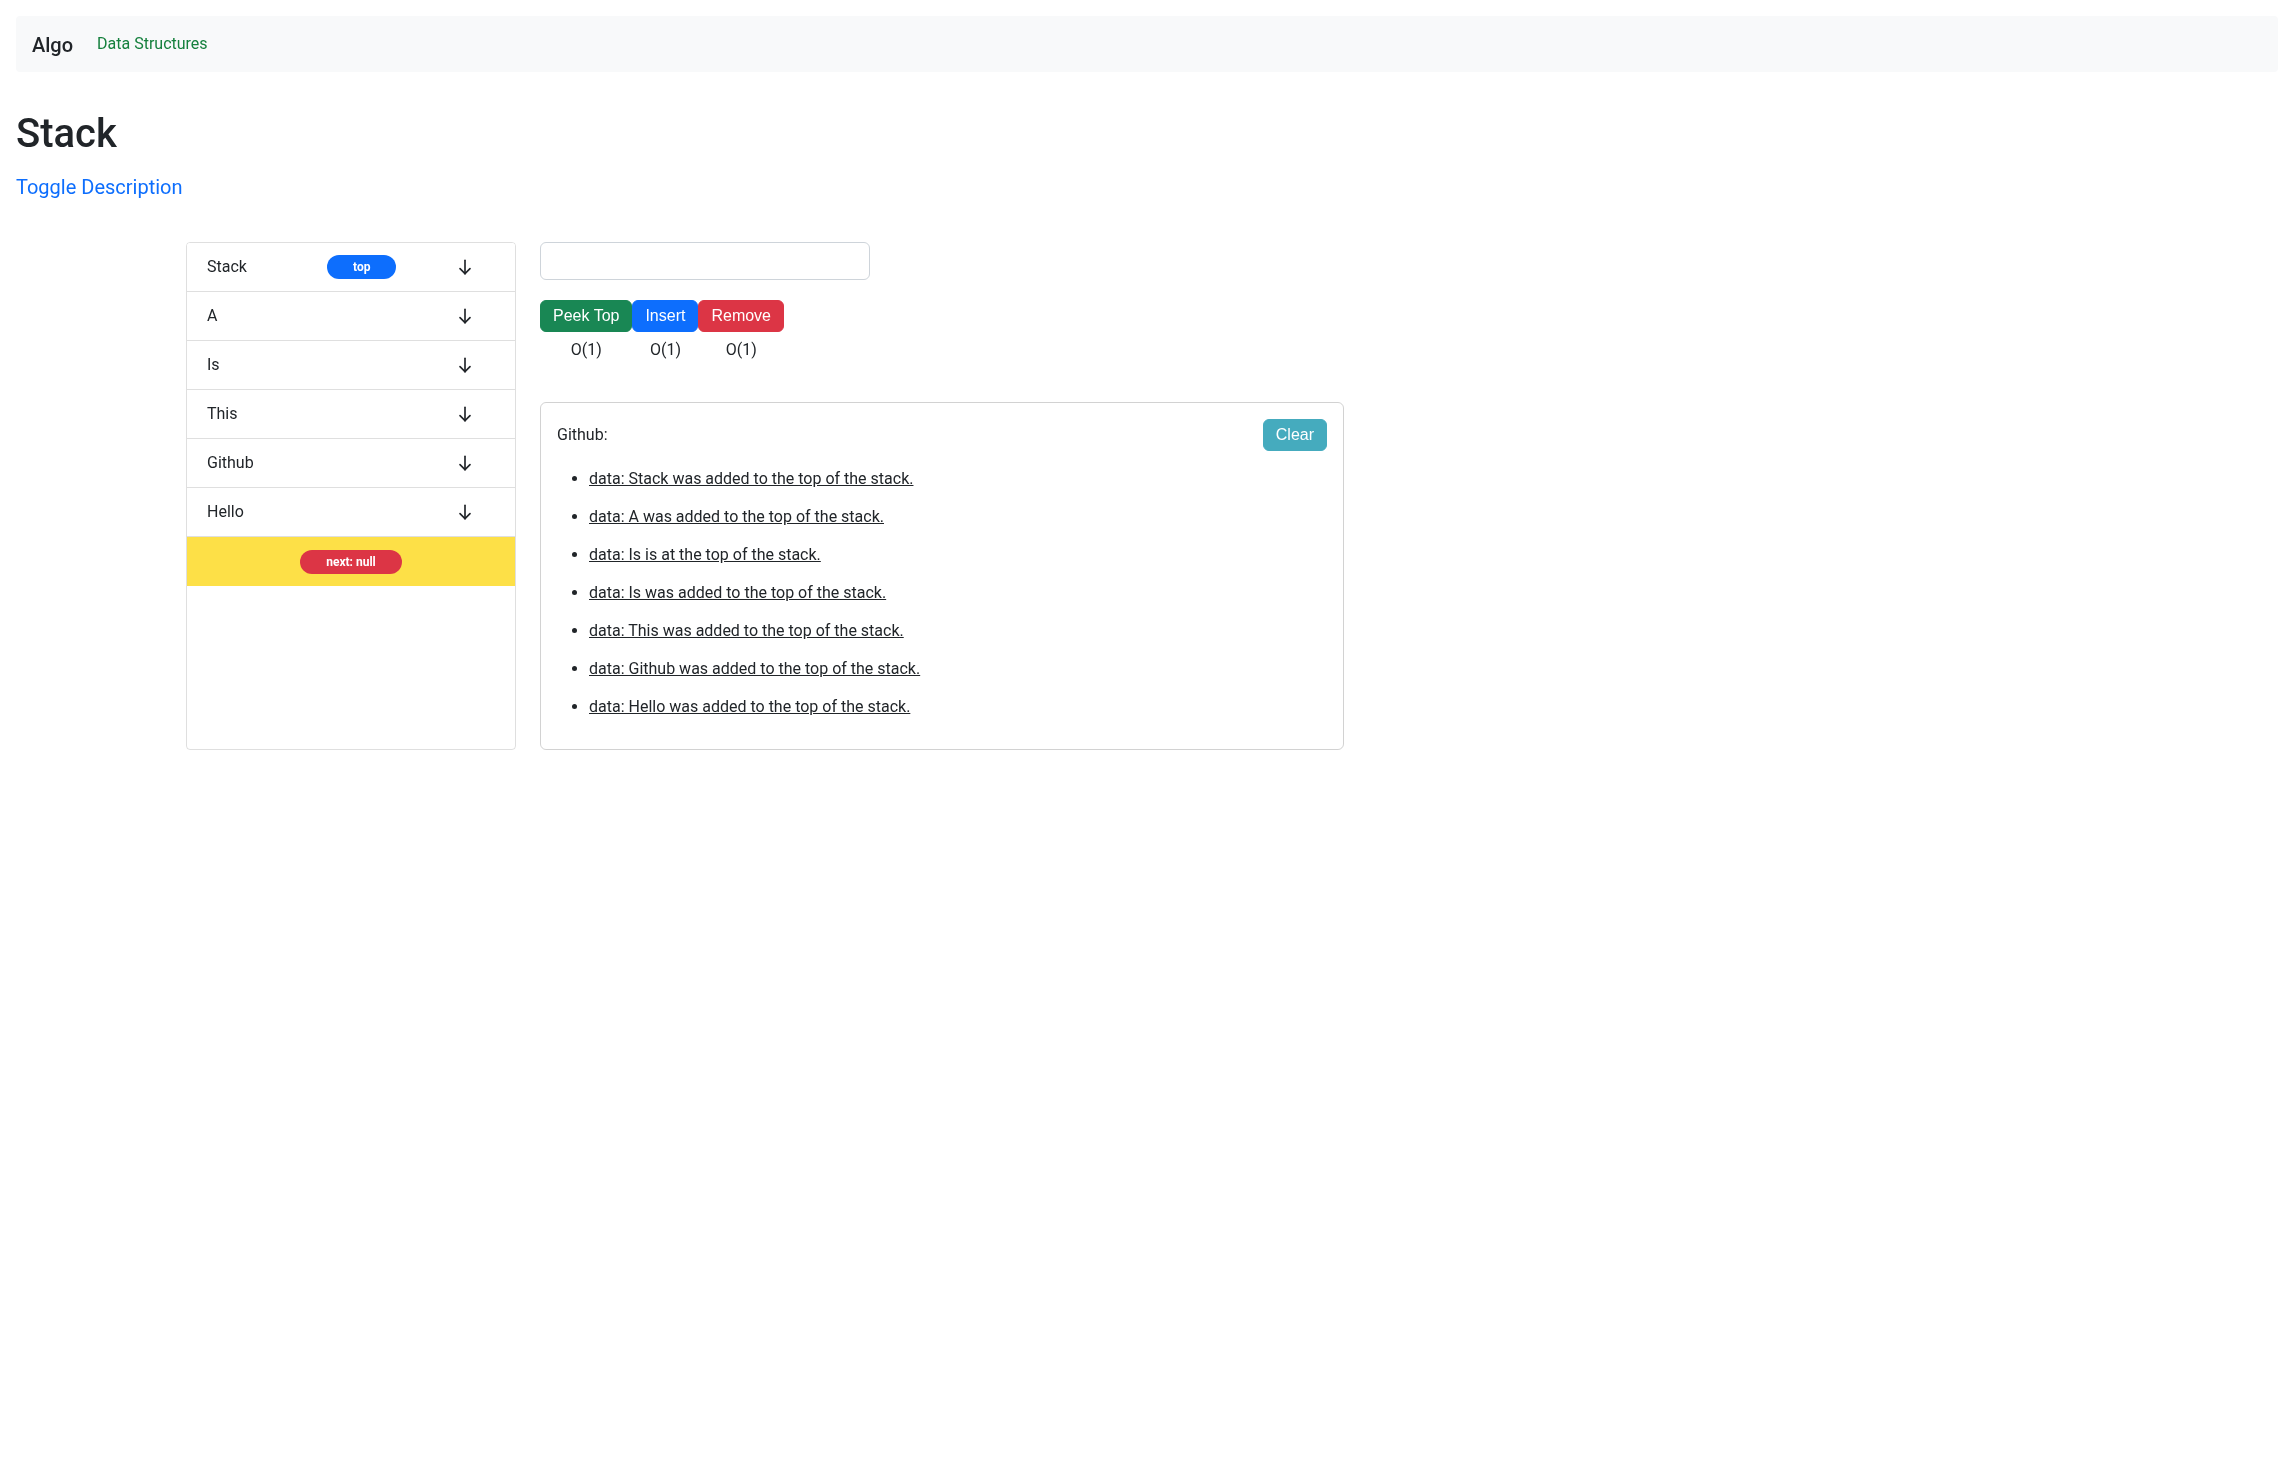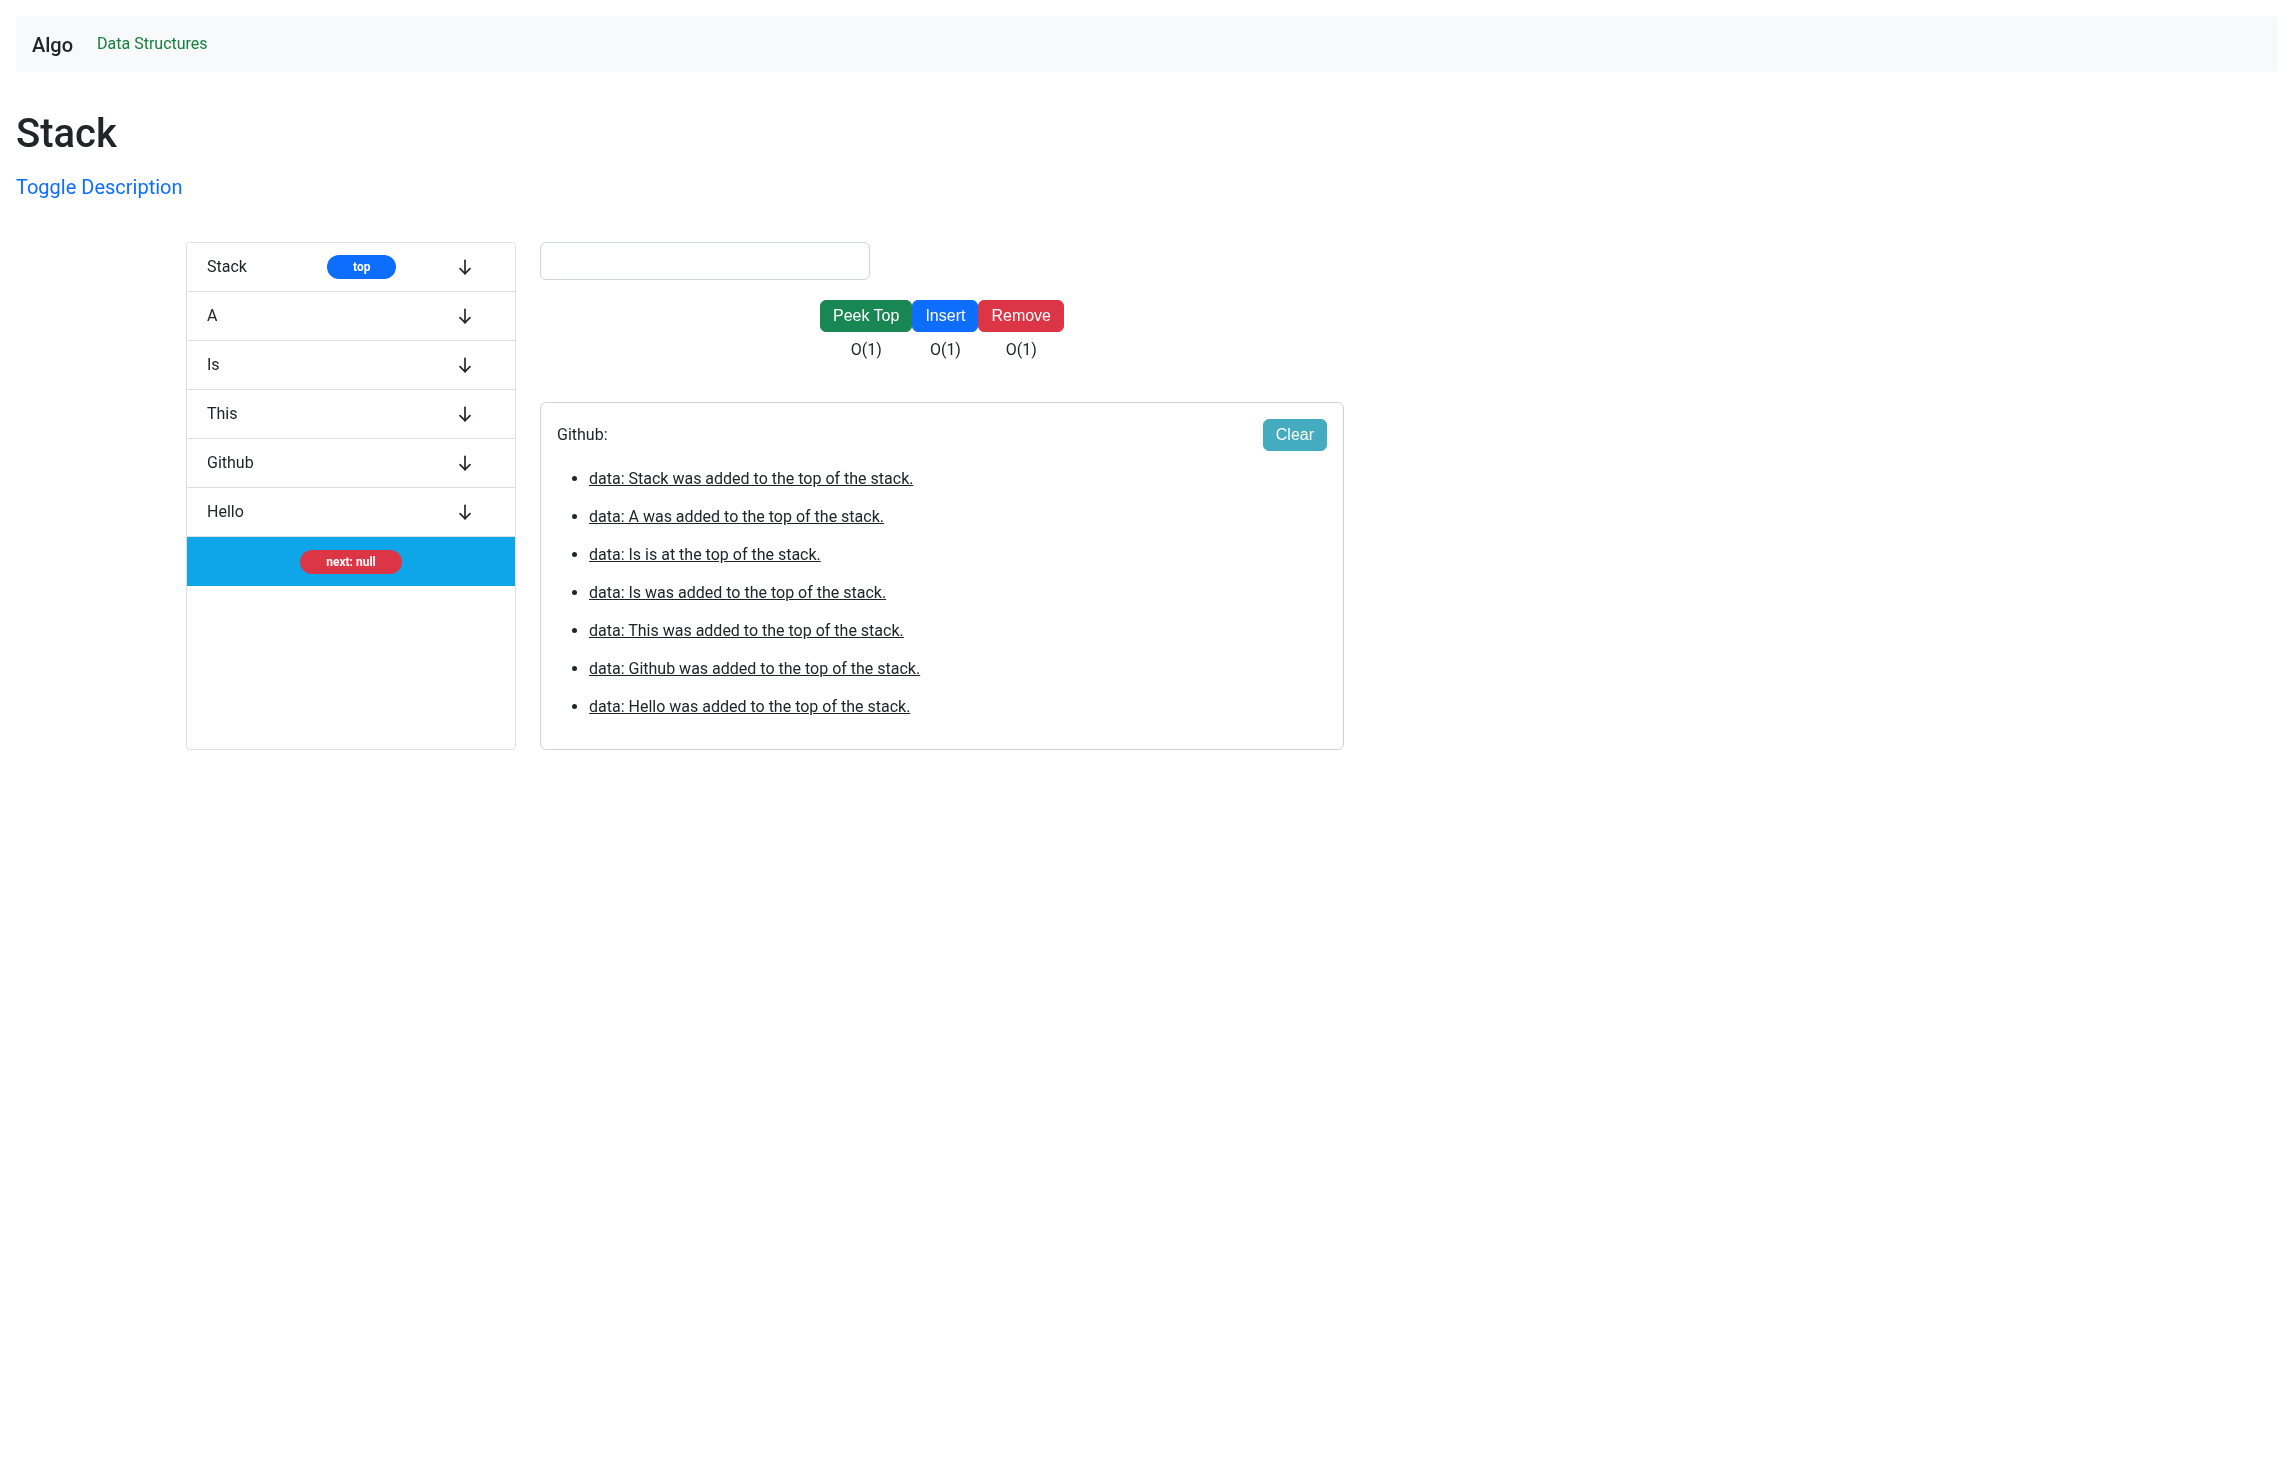--- a/index.html
+++ b/index.html
@@ -95,21 +95,21 @@
       font-size: 12px;
       font-weight: 700;
       border-radius: 50rem;
       color: #fff;
     }
     .badge-primary { background-color: #0d6efd; }
     .badge-danger { background-color: #dc3545; }
     .list-group-footer {
       padding: 12px 20px;
       text-align: center;
-      background: #0ea5e9;
+      background: #fde047;
     }
     .form-label {
       display: block;
       margin-bottom: 6px;
     }
     .form-control {
       width: 330px;
       padding: 6px 12px;
       font-size: 16px;
       border: 1px solid #ced4da;
@@ -125,21 +125,21 @@
       color: #fff;
       cursor: pointer;
       text-align: center;
     }
     .btn-success { background-color: #198754; border-color: #198754; }
     .btn-primary { background-color: #0d6efd; border-color: #0d6efd; }
     .btn-danger { background-color: #dc3545; border-color: #dc3545; }
     .btn-info { background-color: #31a2b8; border-color: #31a2b8; opacity: 0.9; }
     .action-row {
       display: flex;
-      justify-content: center;
+      justify-content: flex-start;
       margin-top: 20px;
     }
     .action-block {
       display: flex;
       flex-direction: column;
       align-items: center;
     }
     .complexity {
       margin-top: 6px;
     }

